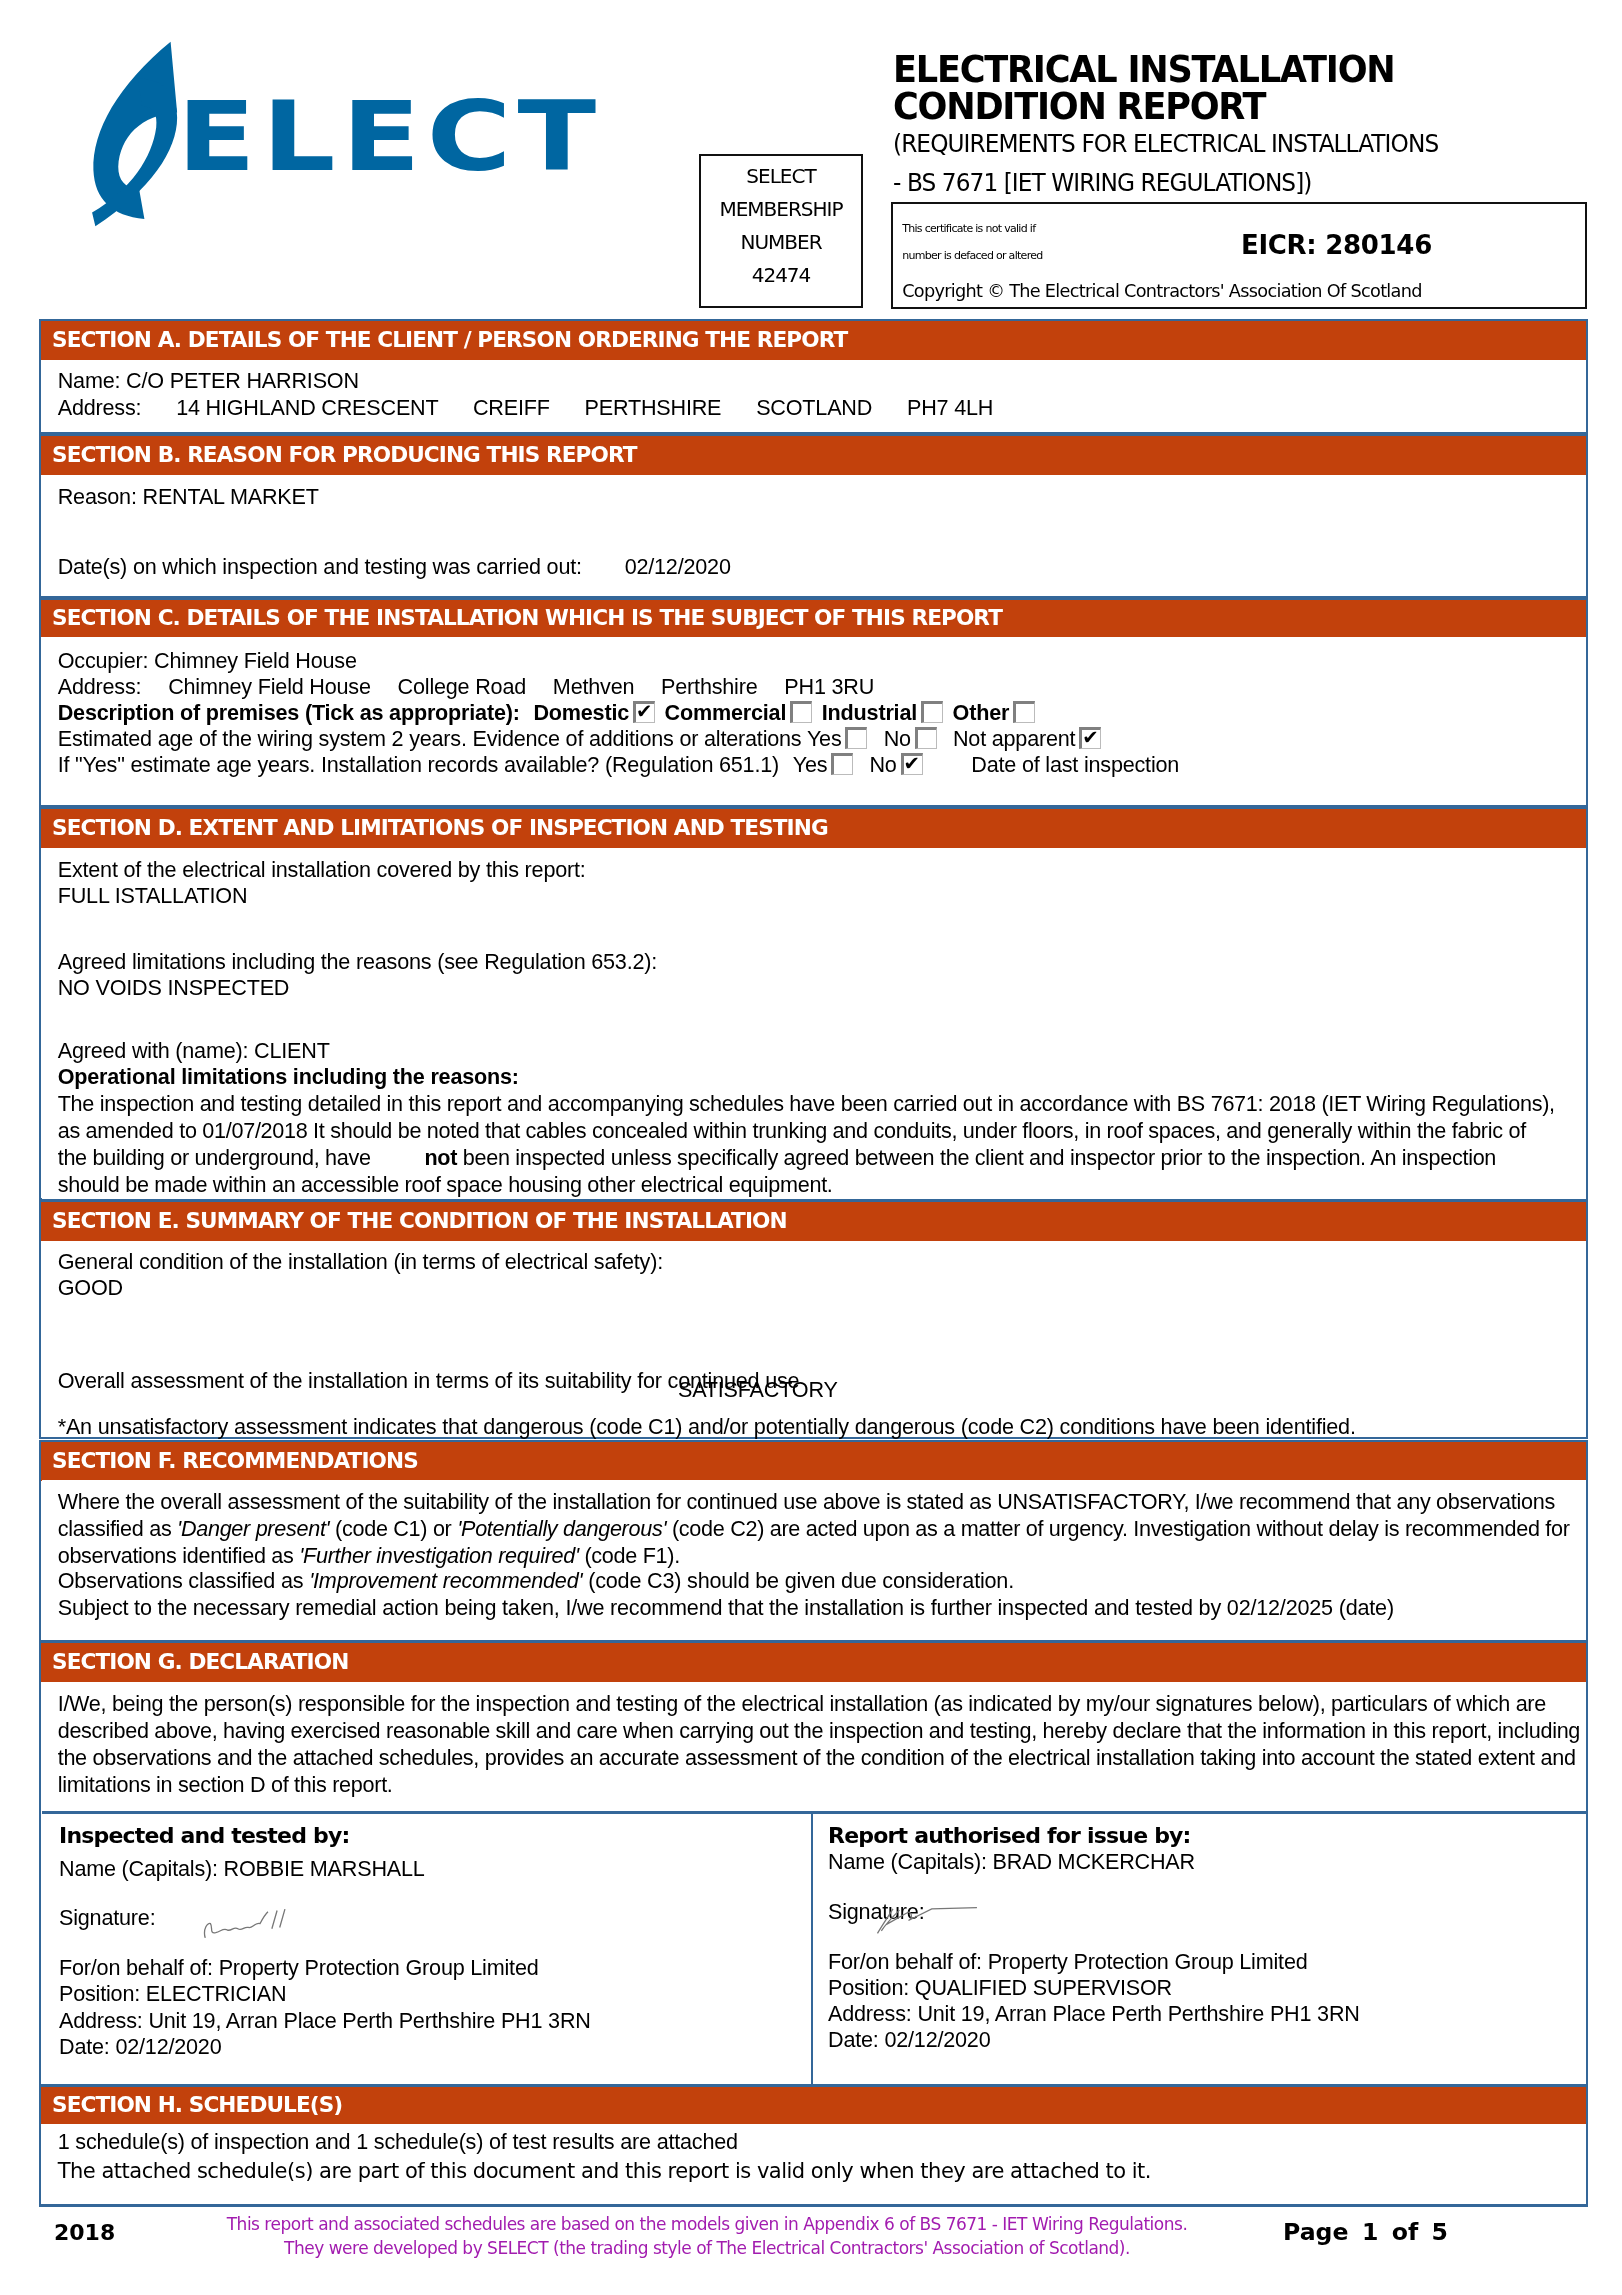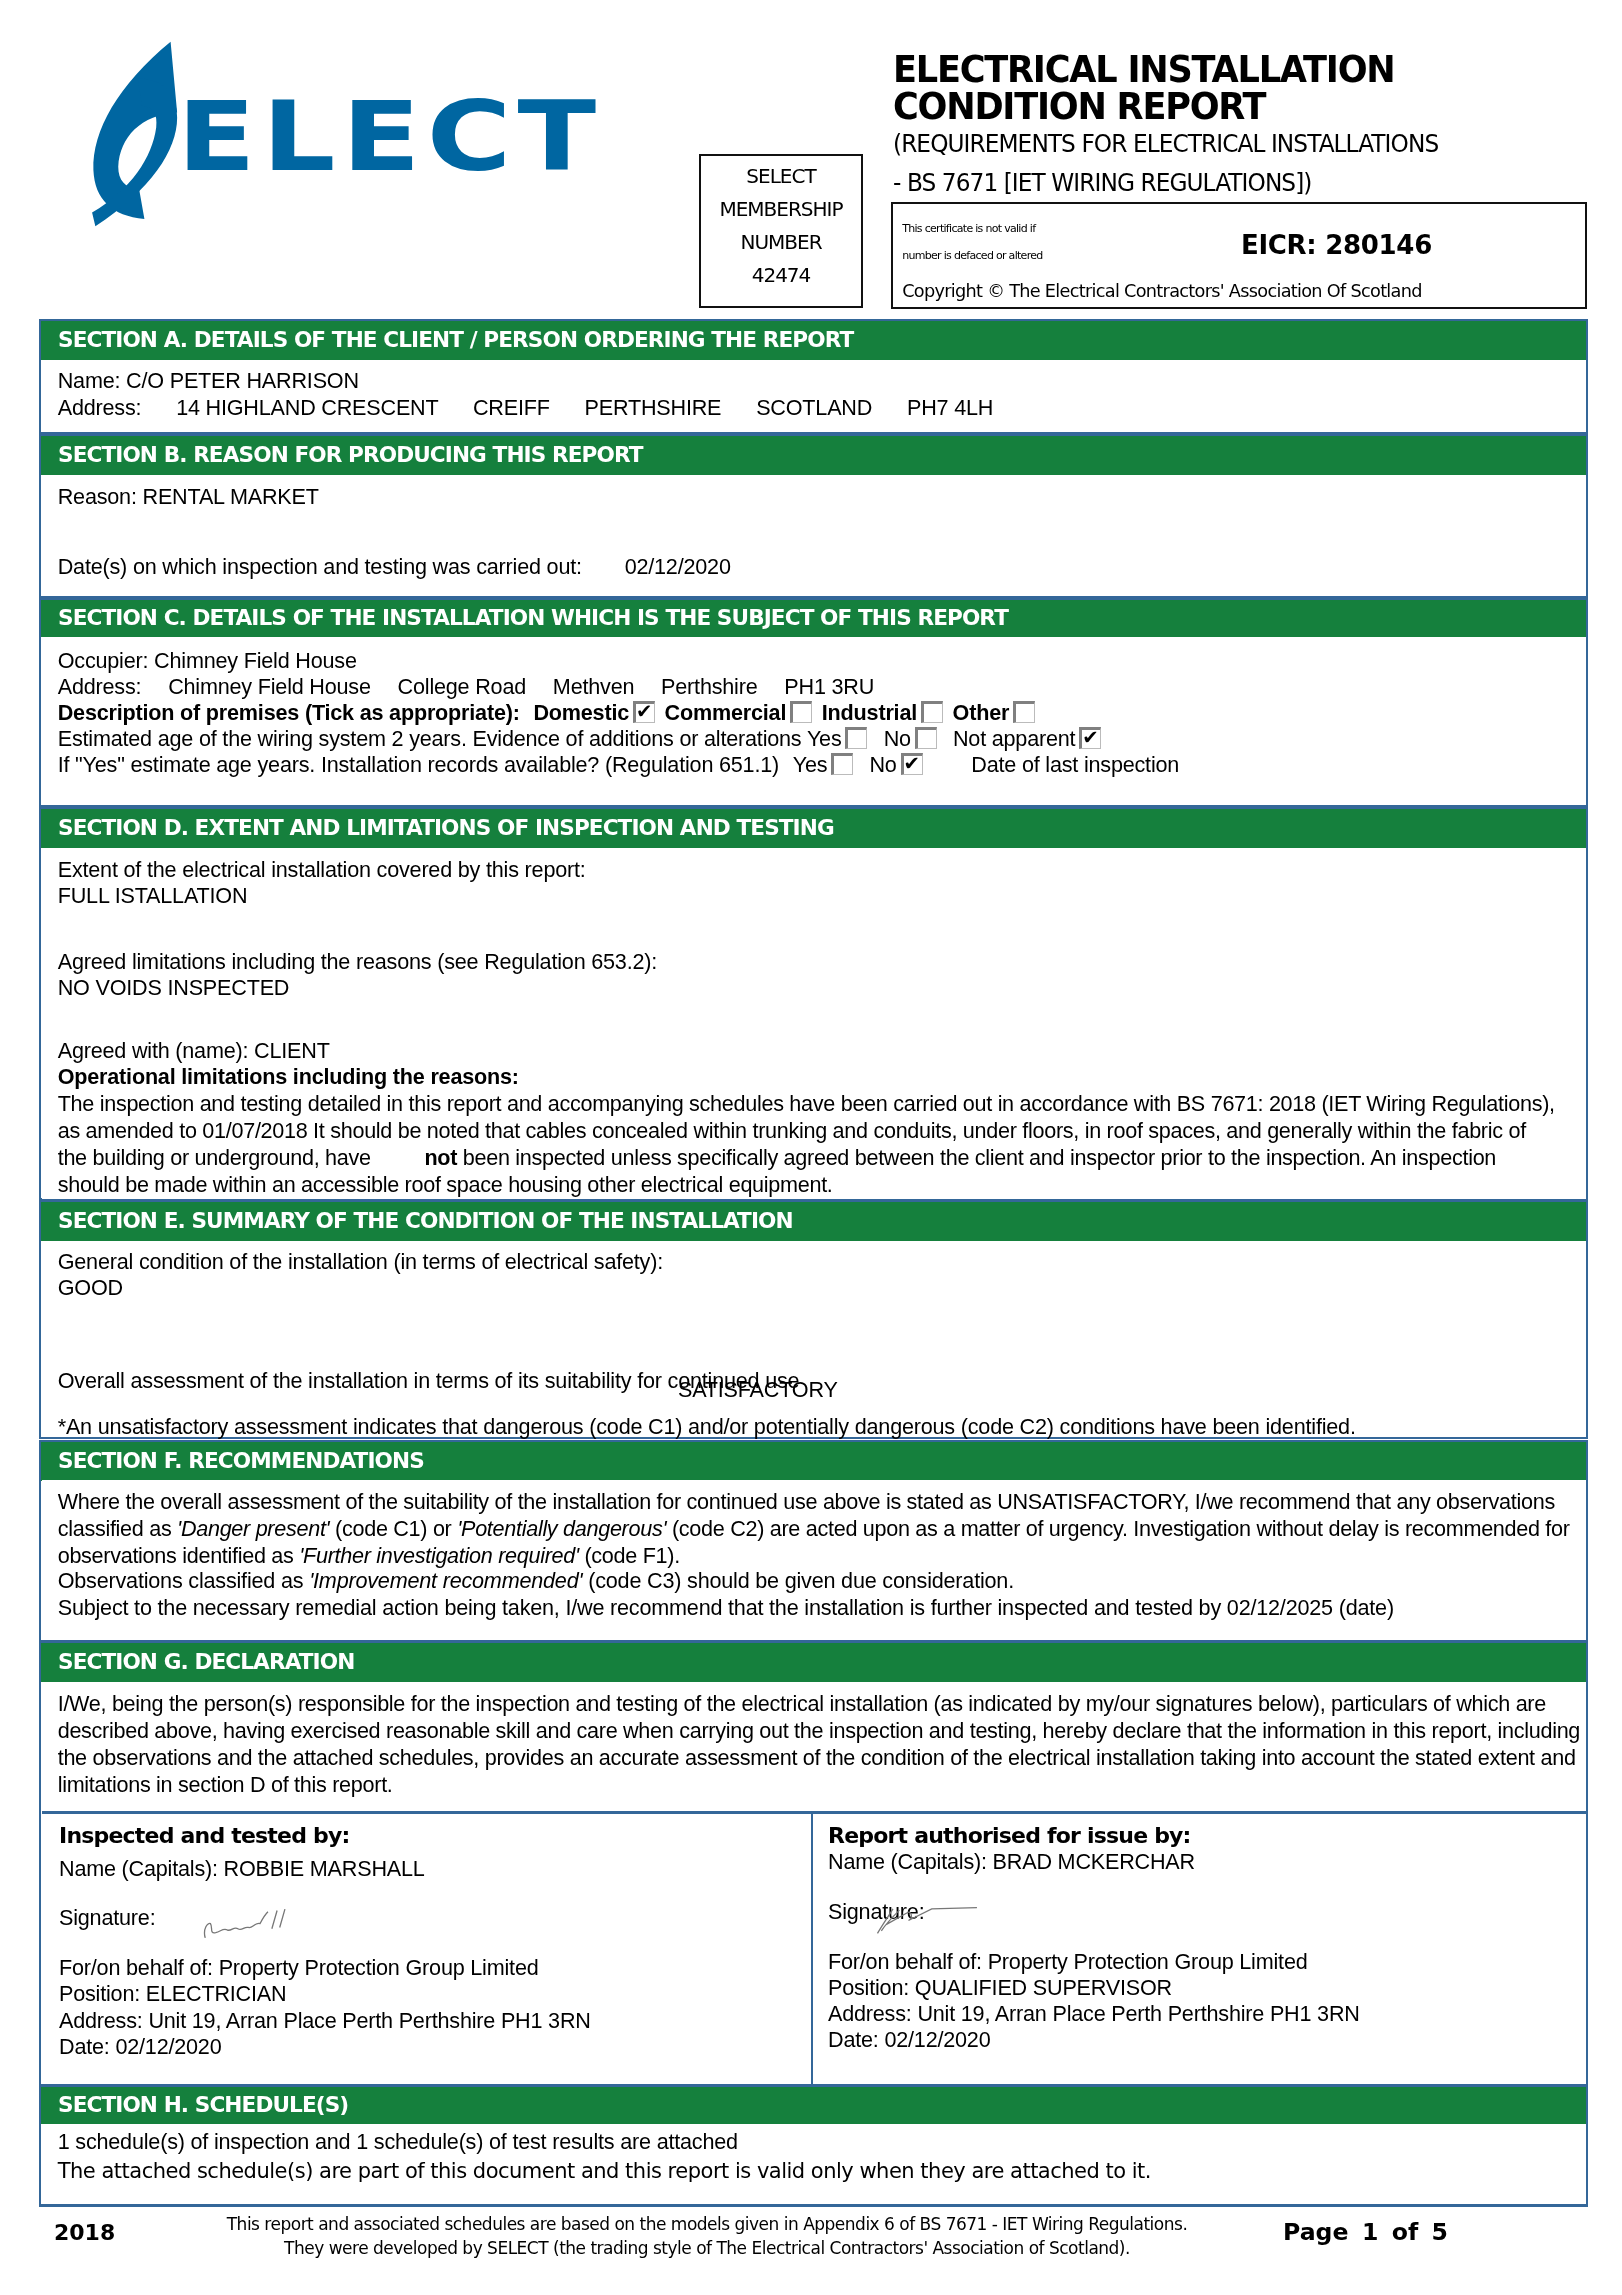--- a/index.html
+++ b/index.html
@@ -11,35 +11,35 @@
   .member-box { position: absolute; left: 699px; top: 154px; width: 164px; height: 154px; border: 2px solid #111; text-align: center; font-family: "DejaVu Sans", sans-serif; font-size: 20px; line-height: 33px; padding-top: 3.9px; letter-spacing: -1px; }
   .title { position: absolute; left: 893px; top: 51px; font-family: "DejaVu Sans", sans-serif; font-weight: bold; font-size: 37px; line-height: 37px; letter-spacing: -1.3px; transform: scaleX(0.95); transform-origin: left; }
   .subtitle { position: absolute; left: 893px; top: 124px; font-family: "DejaVu Sans", sans-serif; font-size: 25px; line-height: 39px; letter-spacing: -1px; transform: scaleX(0.93); transform-origin: left; }
   .cert-box { position: absolute; left: 891px; top: 202px; width: 696px; height: 107px; border: 2px solid #111; }
   .cert-note { position: absolute; left: 9.2px; top: 10.5px; font-family: "DejaVu Sans", sans-serif; font-size: 11px; line-height: 27.5px; letter-spacing: -0.7px; }
   .cert-num { position: absolute; left: 348px; top: 26px; font-family: "DejaVu Sans", sans-serif; font-weight: bold; font-size: 26px; letter-spacing: -0.3px; }
   .copyright { position: absolute; left: 9.2px; top: 77px; font-family: "DejaVu Sans", sans-serif; font-size: 17.7px; letter-spacing: -0.7px; white-space: nowrap; }
 
   
   .frame { position: absolute; left: 39px; width: 1549px; border: 2.6px solid #346799; }
-  .sec-head { position: absolute; left: 39px; width: 1549px; background: #15803d; color: #fff; font-family: "DejaVu Sans", sans-serif; font-weight: bold; font-size: 21.6px; letter-spacing: -0.9px; padding-left: 19px; display: flex; align-items: center; }
+  .sec-head { position: absolute; left: 39px; width: 1549px; background: #c2410c; color: #fff; font-family: "DejaVu Sans", sans-serif; font-weight: bold; font-size: 21.6px; letter-spacing: -0.9px; padding-left: 13px; display: flex; align-items: center; }
   .sec-body { position: absolute; left: 42px; width: 1544px; background: #fff; }
   .txt { position: absolute; left: 15.7px; font-size: 21.6px; white-space: nowrap; letter-spacing: -0.2px; }
   .para { position: absolute; left: 15.7px; right: 0; font-size: 21.6px; line-height: 27px; letter-spacing: -0.3px; }
   .cb { display: inline-block; width: 22px; height: 22px; border: 1.3px solid #bbb; border-top: 3.9px solid #808080; border-left: 3.9px solid #808080; vertical-align: -3.3px; margin: 0 3.9px; position: relative; background: #fff; }
   .cb.on::after { content: "\2714"; position: absolute; left: 0px; top: -4.6px; font-size: 19.6px; font-family: "DejaVu Sans", sans-serif; color: #000; }
   .bold { font-weight: bold; margin-left: 48px; }
   .ital { font-style: italic; }
 
   .sig-split { position: absolute; left: 811px; width: 2px; background: #346799; }
   .sig-h { position: absolute; font-family: "DejaVu Sans", sans-serif; font-weight: bold; font-size: 22px; letter-spacing: -0.8px; white-space: nowrap; }
   .sig-t { position: absolute; font-size: 21.6px; white-space: nowrap; letter-spacing: -0.2px; }
 
   .footer-year { position: absolute; left: 54px; top: 2220px; font-family: "DejaVu Sans", sans-serif; font-weight: bold; font-size: 22px; }
-  .footer-note { position: absolute; left: 164px; top: 2213px; width: 1086px; text-align: center; font-family: "DejaVu Sans", sans-serif; font-size: 17px; color: #000000; line-height: 23.6px; letter-spacing: -0.5px; }
+  .footer-note { position: absolute; left: 164px; top: 2213px; width: 1086px; text-align: center; font-family: "DejaVu Sans", sans-serif; font-size: 17px; color: #a21caf; line-height: 23.6px; letter-spacing: -0.5px; }
   .footer-page { position: absolute; left: 1283px; top: 2218px; font-family: "DejaVu Sans", sans-serif; font-weight: bold; font-size: 23.6px; word-spacing: 5.2px; }
 </style>
 </head>
 <body>
 
 <svg class="logo" viewBox="0 0 830 290">
   <path d="M140 4 C 60 70, 20 140, 22 200 C 24 245, 50 270, 100 275 L 92 230 C 70 228, 60 215, 60 195 C 62 150, 95 115, 150 112 Z" fill="#0066a1"></path>
   <path d="M25 286 C 110 230, 150 170, 150 120 C 150 80, 125 60, 90 60 L 96 102 C 115 104, 120 115, 118 135 C 112 180, 80 230, 20 265 Z" fill="#0066a1"></path>
   <text x="150" y="200" font-family="DejaVu Sans, sans-serif" font-weight="bold" font-size="148" fill="#0066a1" letter-spacing="8" textLength="650" lengthAdjust="spacingAndGlyphs">ELECT</text>
 </svg>

